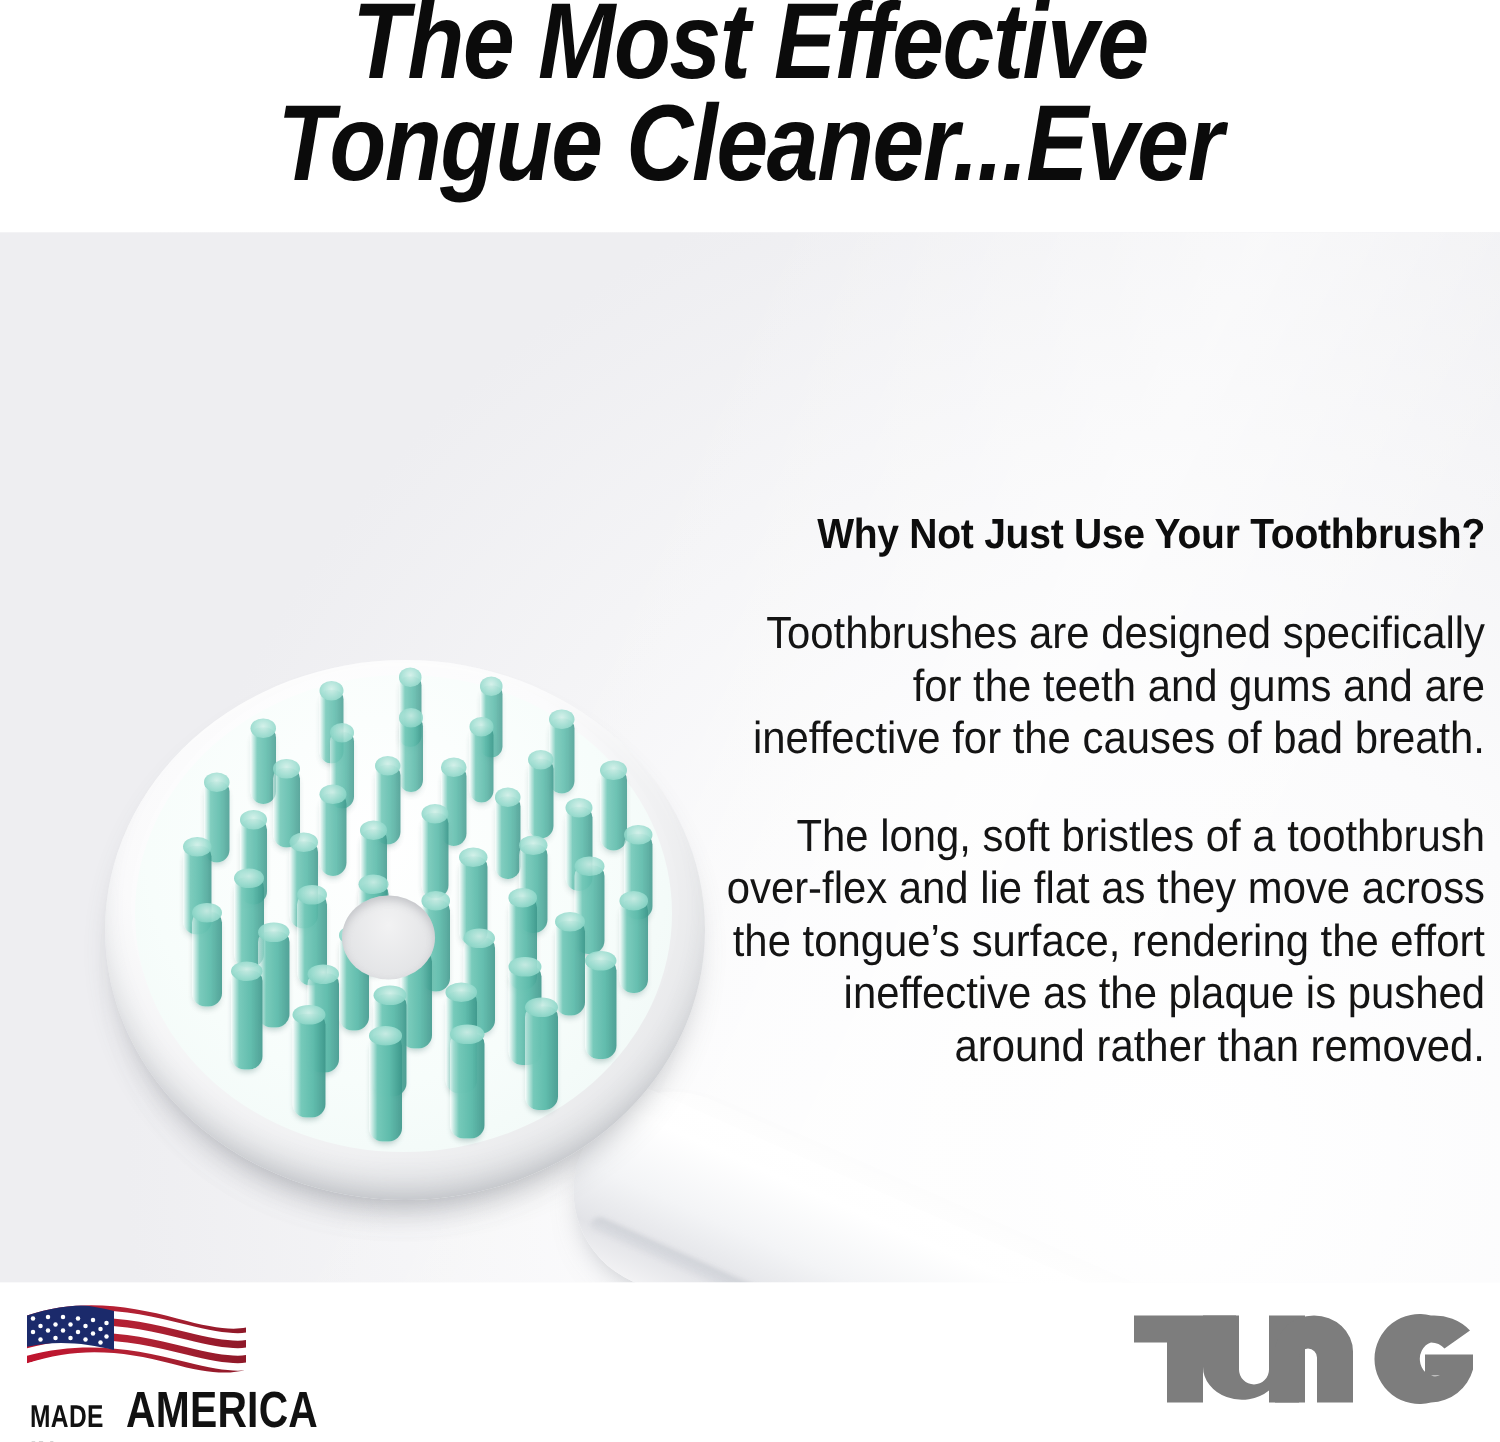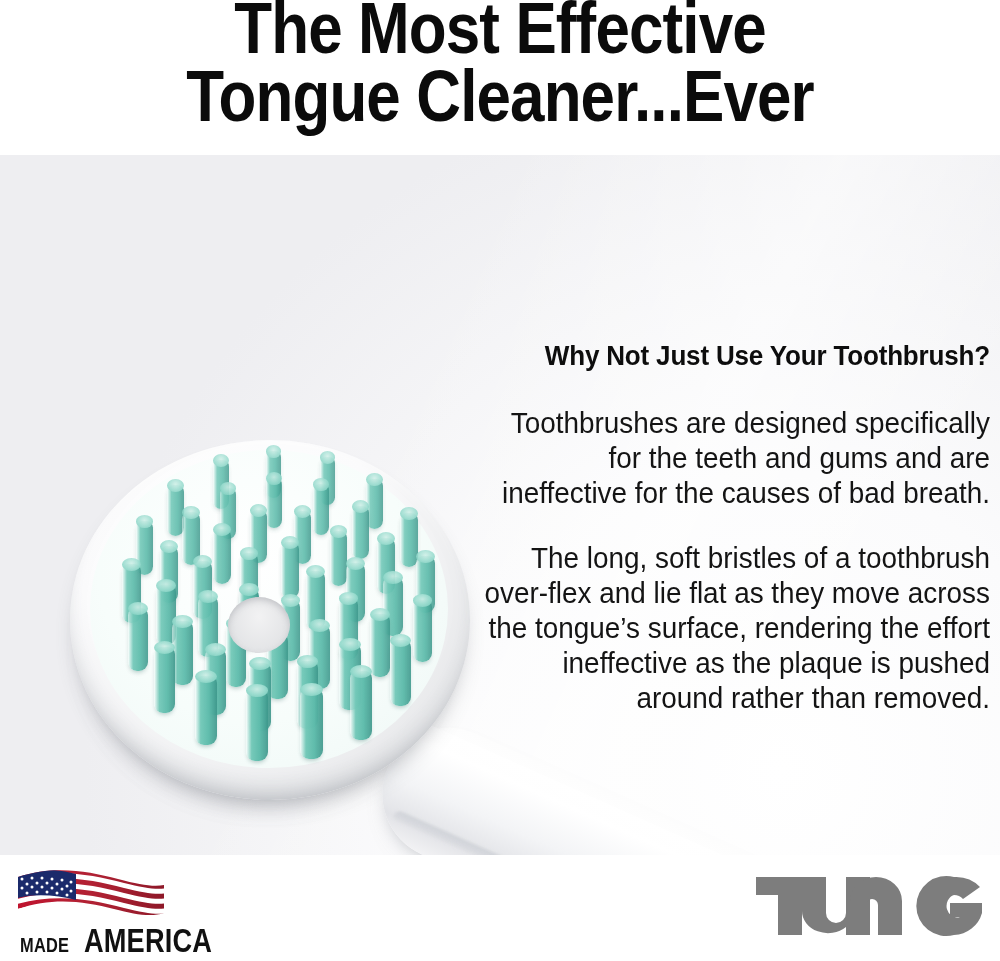--- a/index.html
+++ b/index.html
@@ -8,20 +8,21 @@
     background:#ffffff;
     font-family:"Liberation Sans",sans-serif;
     overflow:hidden;
   }
   #page{position:relative;width:1000px;height:961px;background:#fff;overflow:hidden;}
 
   
   .header{
     position:absolute;left:0;top:0;width:864px;height:155px;
     background:#ffffff;
+    font-style:italic;
   }
   .headline{
     position:absolute;left:0;top:-6px;width:1000px;
     text-align:center;
     color:#0b0b0b;
     font-family:"Liberation Sans",sans-serif;
     font-weight:bold;
     font-size:72px;
     line-height:68px;
     letter-spacing:-1px;

